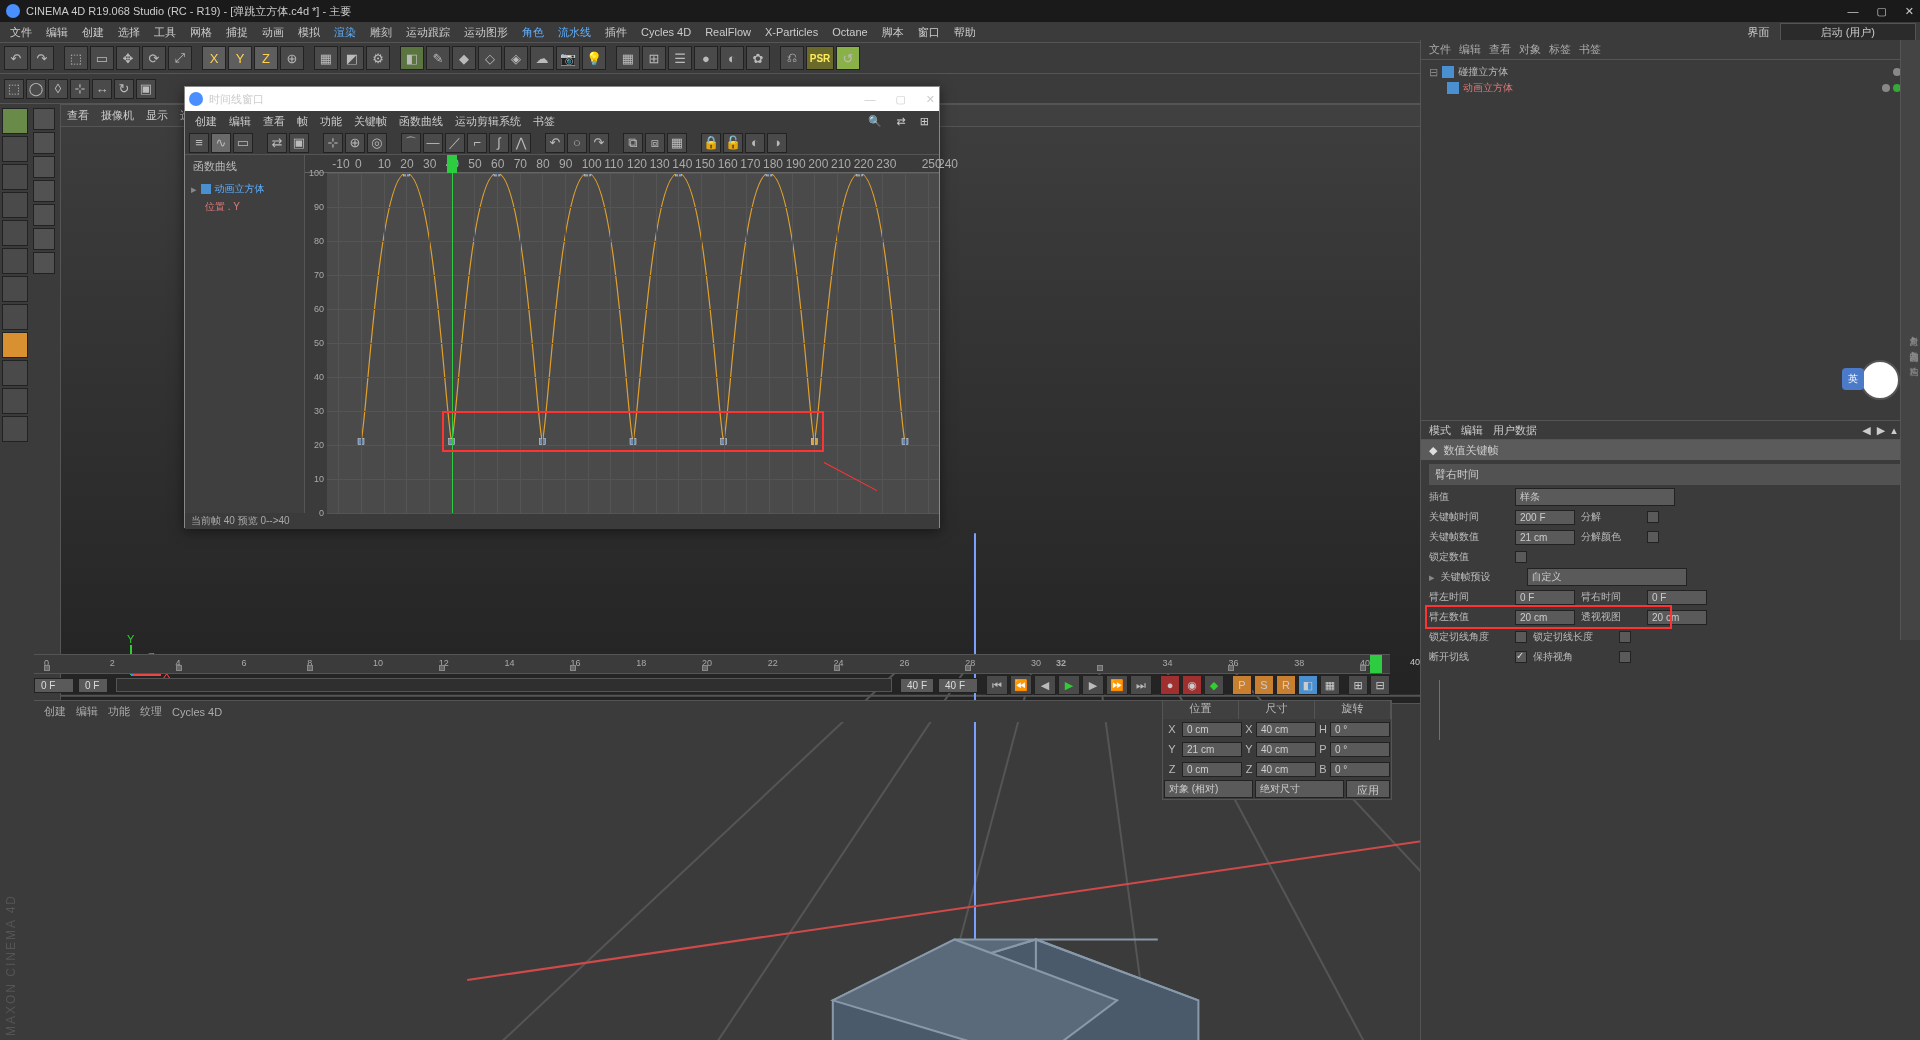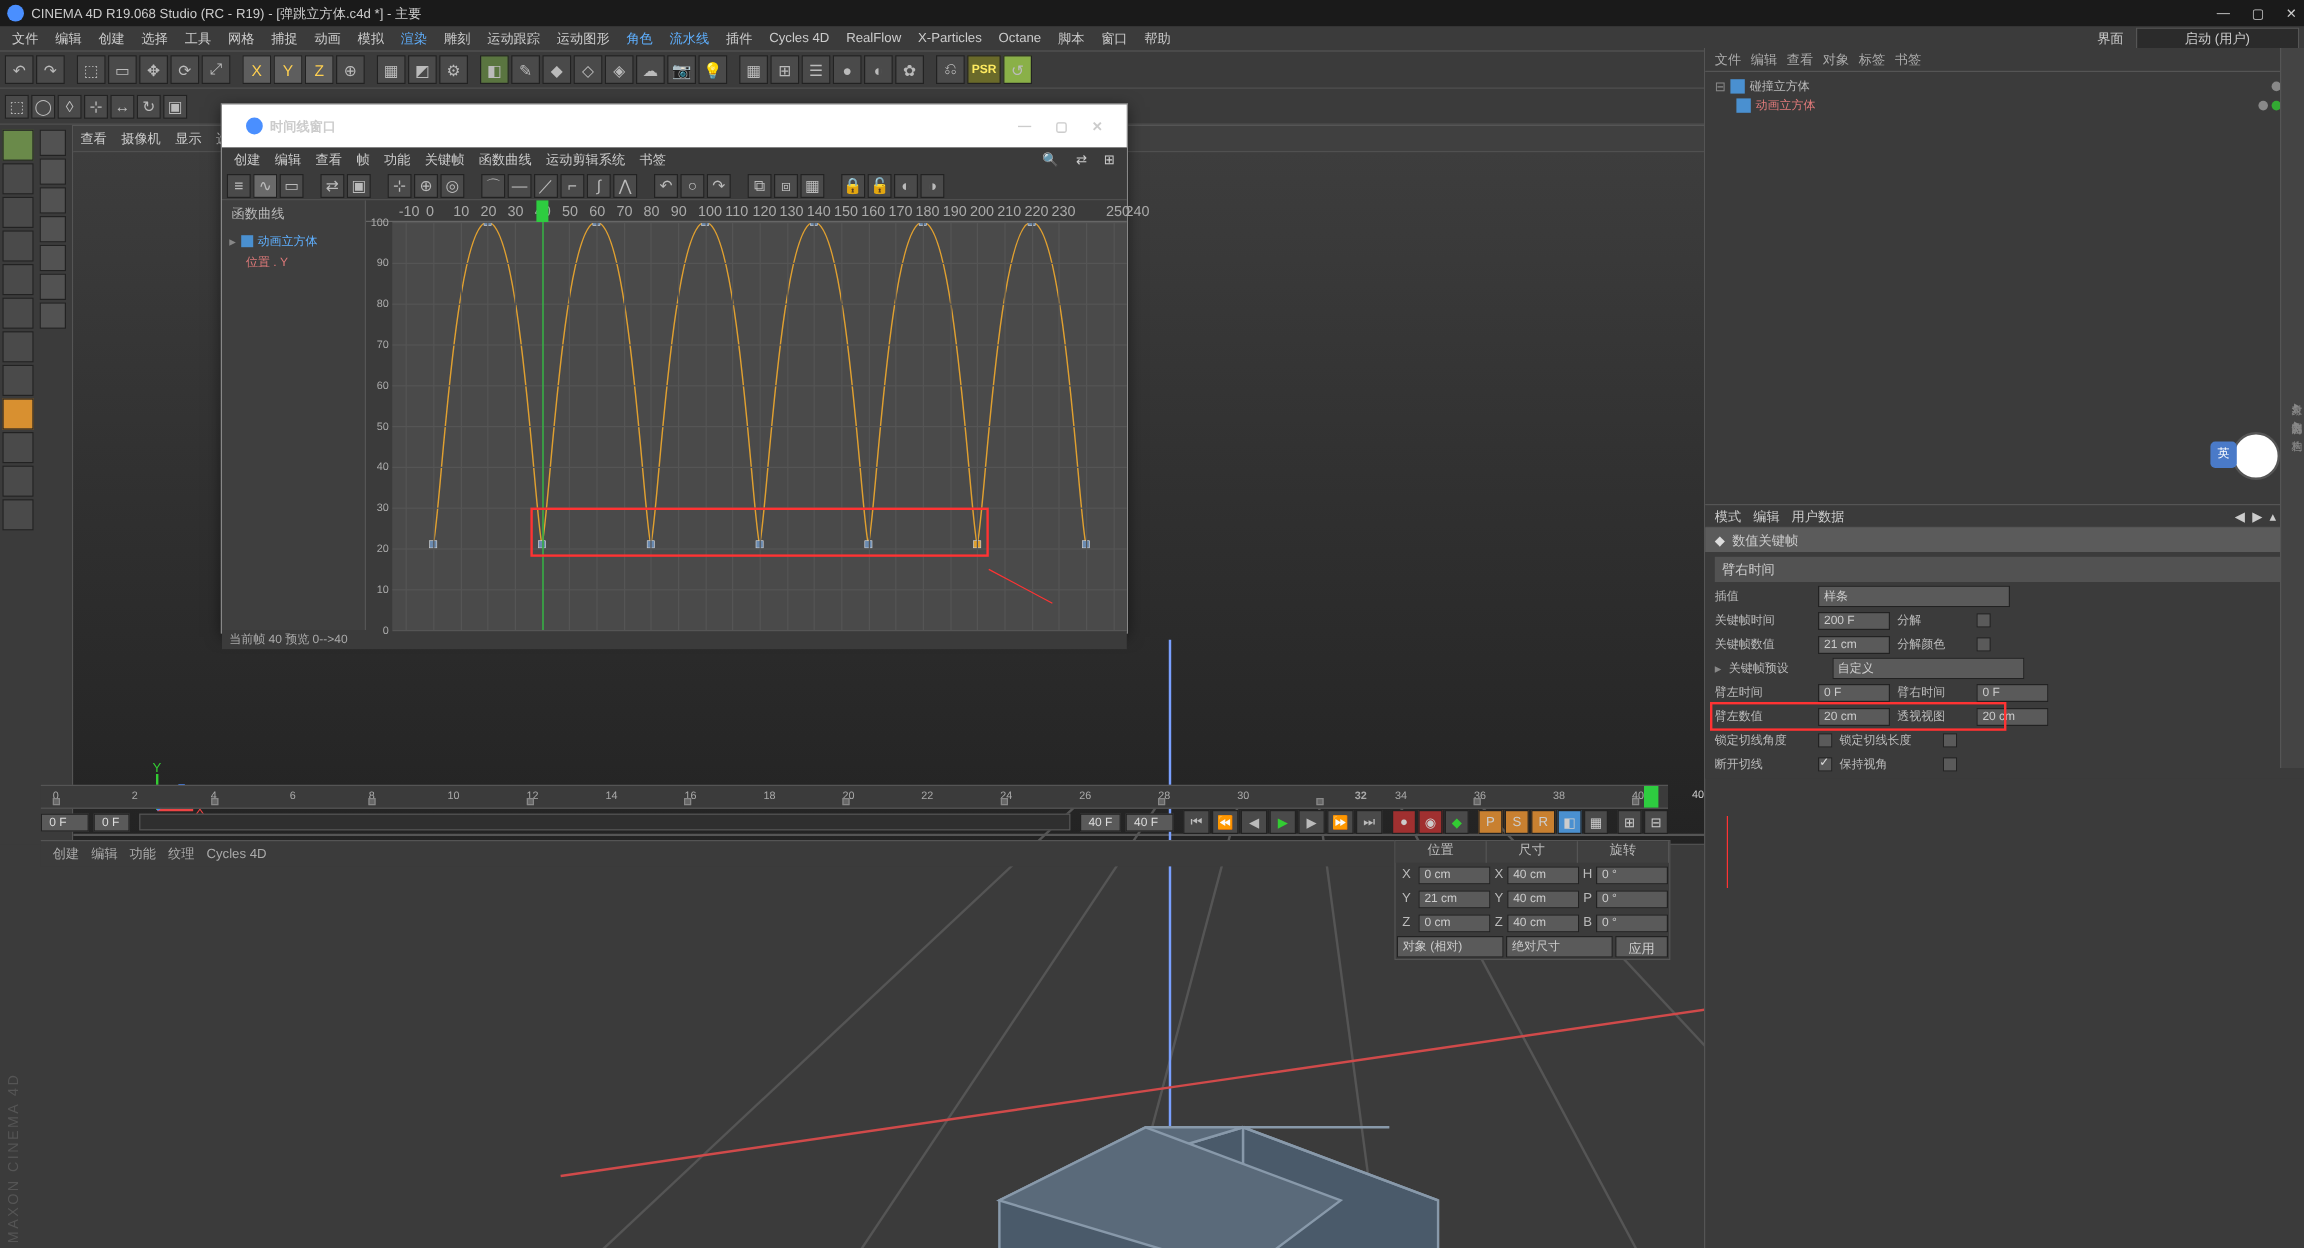--- a/index.html
+++ b/index.html
@@ -29,21 +29,21 @@
 .persp { position:absolute; inset:22px 0 0 0; background:linear-gradient(#3d3d3d,#232323); }
 .gridlines { position:absolute; inset:0; }
 .axis { position:absolute; left:60px; bottom:18px; }
 .gridnote { position:absolute; right:10px; bottom:6px; color:#aaa; font-size:10px;}
 .rightcol { width:30px; background:#3b3b3b; display:flex; flex-direction:column; gap:2px; padding-top:4px; }
 .rightcol .b { width:26px; height:26px; background:#4a4a4a; border:1px solid #222; }
 .rightcol .gear { background:#6a6a6a; }
 
 
 .tlwin { position:absolute; left:184px; top:86px; width:756px; height:442px; background:#424242; border:1px solid #888; box-shadow:0 3px 12px rgba(0,0,0,.5); }
-.tlwin .hd { height:36px; background:#fff; color:#000; display:flex; align-items:center; padding:0 20px;font-weight:bold; }
+.tlwin .hd { height:24px; background:#fff; color:#000; display:flex; align-items:center; padding:0 4px; }
 .tlwin .hd .ic { width:14px; height:14px; background:#4a8fff; border-radius:50%; margin-right:6px;}
 .tlwin .hd .winb { margin-left:auto; display:flex; gap:20px; color:#555; font-size:13px;}
 .tlwin .mnu { height:20px; display:flex; align-items:center; gap:4px; padding:0 6px; background:#3b3b3b;}
 .tlwin .mnu span { padding:1px 4px;}
 .tlwin .mnu .end { margin-left:auto; display:flex; gap:6px;}
 .tlwin .tb { height:24px; display:flex; align-items:center; gap:2px; padding:0 4px; background:#3b3b3b; border-bottom:1px solid #555;}
 .tlwin .body { display:flex; height:358px; }
 .tlwin .side { width:120px; background:#3f3f3f; border-right:1px solid #555; padding:4px; }
 .tlwin .side .title { color:#bbb; margin-bottom:6px; padding-left:4px;}
 .tlwin .side .row { display:flex; align-items:center; gap:4px; padding:2px; }
@@ -496,21 +496,21 @@
       <span style="left: 602.2px;">18</span>
       <span style="left: 668px;">20</span>
       <div class="key" style="left: 668px; bottom: 2px; position: absolute;"></div>
       <span style="left: 733.8px;">22</span>
       <span style="left: 799.6px;">24</span>
       <div class="key" style="left: 799.6px; bottom: 2px; position: absolute;"></div>
       <span style="left: 865.4px;">26</span>
       <span style="left: 931.2px;">28</span>
       <div class="key" style="left: 931.2px; bottom: 2px; position: absolute;"></div>
       <span style="left: 997px;">30</span>
-      <span style="left: 1095px; font-weight: bold;">32</span>
+      <span style="left: 1022px; font-weight: bold;">32</span>
       <div class="key" style="left: 1062.8px; bottom: 2px; position: absolute;"></div>
       <span style="left: 1128.6px;">34</span>
       <span style="left: 1194.4px;">36</span>
       <div class="key" style="left: 1194.4px; bottom: 2px; position: absolute;"></div>
       <span style="left: 1260.2px;">38</span>
       <span style="left: 1326px;">40</span>
       <div class="key" style="left: 1326px; bottom: 2px; position: absolute;"></div>
       <div style="position: absolute; right: 8px; top: 0px; bottom: 0px; width: 12px; background: rgb(46, 204, 64);"></div>
       <span style="position: absolute; right: -38px; top: 2px; color: rgb(204, 204, 204);">40 F</span>
     </div>
@@ -653,20 +653,24 @@
           <div class="val">200 F</div>
           <div class="lbl" style="width:60px">分解</div>
           <div class="chk"></div>
         </div>
         <div class="attrrow">
           <div class="lbl">关键帧数值</div>
           <div class="val">21 cm</div>
           <div class="lbl" style="width:60px">分解颜色</div>
           <div class="chk"></div>
         </div>
+        <div class="attrrow">
+          <div class="lbl">锁定数值</div>
+          <div class="chk"></div>
+        </div>
       </div>
     <div class="attrrow">
       <span style="color:#888">▸</span>
       <div class="lbl">关键帧预设</div>
       <div class="sel">自定义</div>
     </div>
     <div id="attrrows2" style="position:relative">
         <div class="attrrow">
           <div class="lbl">臂左时间</div>
           <div class="val">0 F</div>

